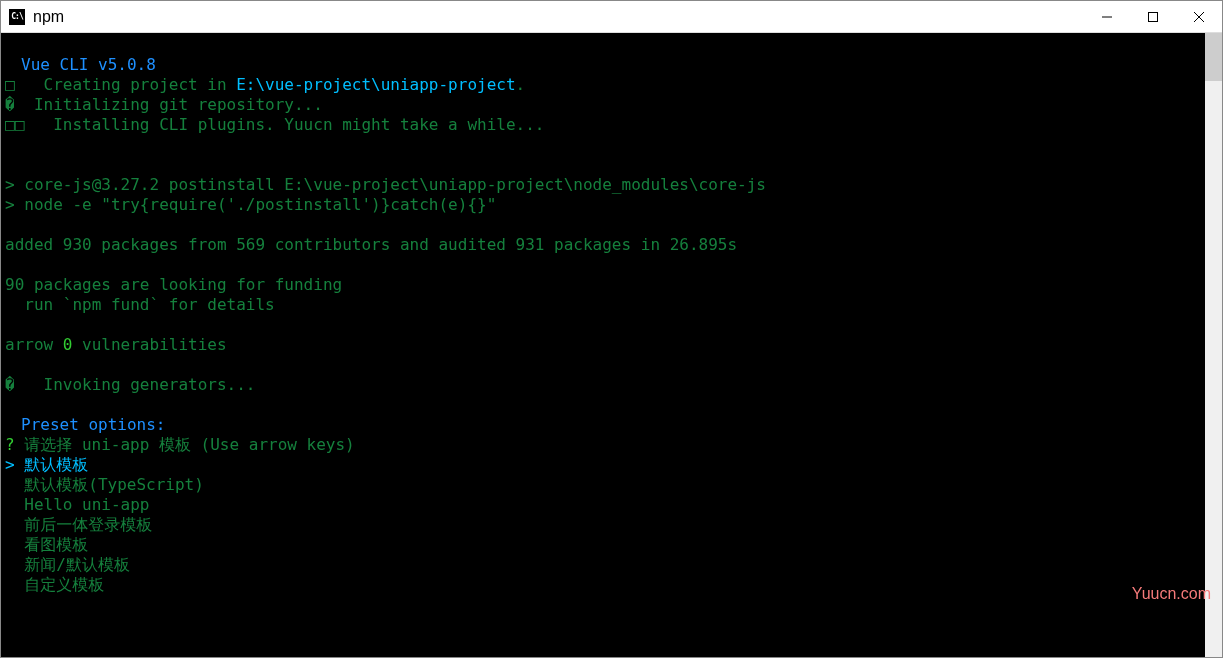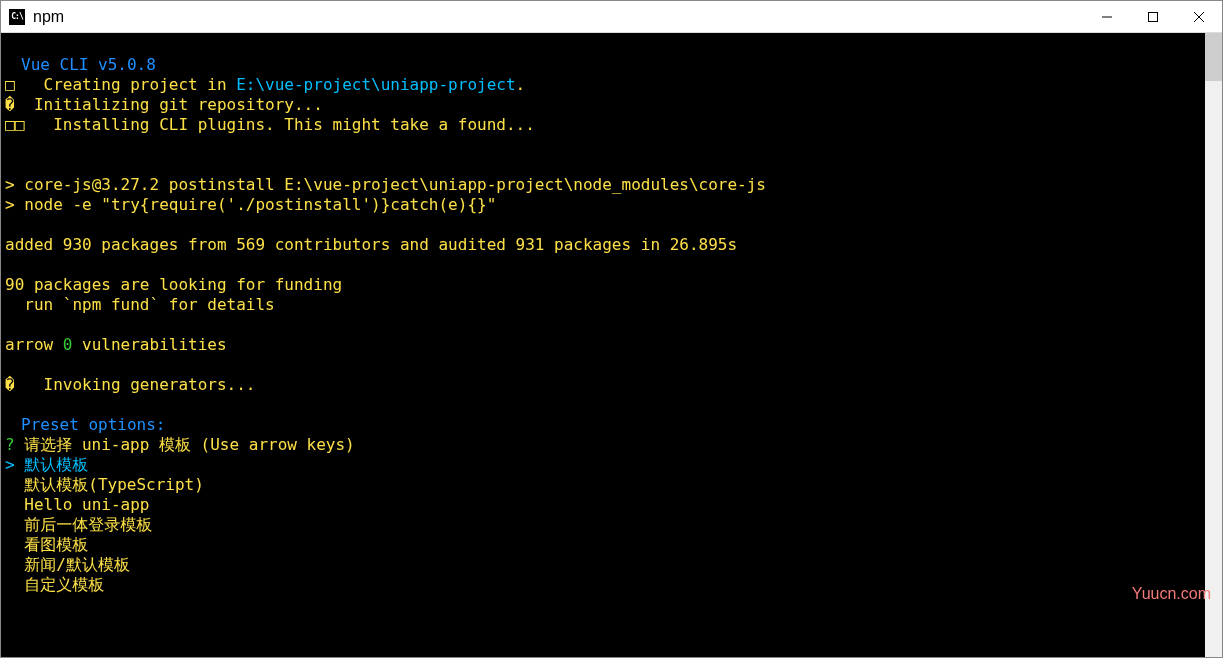--- a/index.html
+++ b/index.html
@@ -95,21 +95,21 @@
       position: absolute;
       top: 0;
       left: 0;
       right: 0;
       height: 48px;
       background: #cdcdcd;
     }
     .c-deepskyblue { color: #1e90ff; margin-left: 16px; }
     .c-cyan { color: #00bfff; }
     .c-lime { color: #32cd32; }
-    .c-white { color: #fde047; text-align: center; }
+    .c-white { color: #15803d; text-align: center; }
     .watermark {
       position: absolute;
       bottom: 55px;
       right: 12px;
       color: #f57a7a;
       font-size: 16px;
       font-family: Liberation Sans, sans-serif;
       pointer-events: none;
     }
   </style>
@@ -140,21 +140,21 @@
           </svg>
       </div>
     </div>
   </div>
 
   <div class="terminal-area">
     <div class="terminal">
 <span class="c-deepskyblue">Vue CLI v5.0.8</span>
 <span class="c-white">□   Creating project in </span><span class="c-cyan">E:\vue-project\uniapp-project</span><span class="c-white">.</span>
 <span class="c-white">�  Initializing git repository...</span>
-<span class="c-white">□□   Installing CLI plugins. This might take a found...</span>
+<span class="c-white">□□   Installing CLI plugins. Yuucn might take a while...</span>
 
 
 <span class="c-white">&gt; core-js@3.27.2 postinstall E:\vue-project\uniapp-project\node_modules\core-js</span>
 <span class="c-white">&gt; node -e "try{require('./postinstall')}catch(e){}"</span>
 
 <span class="c-white">added 930 packages from 569 contributors and audited 931 packages in 26.895s</span>
 
 <span class="c-white">90 packages are looking for funding</span>
 <span class="c-white">  run `npm fund` for details</span>
 

